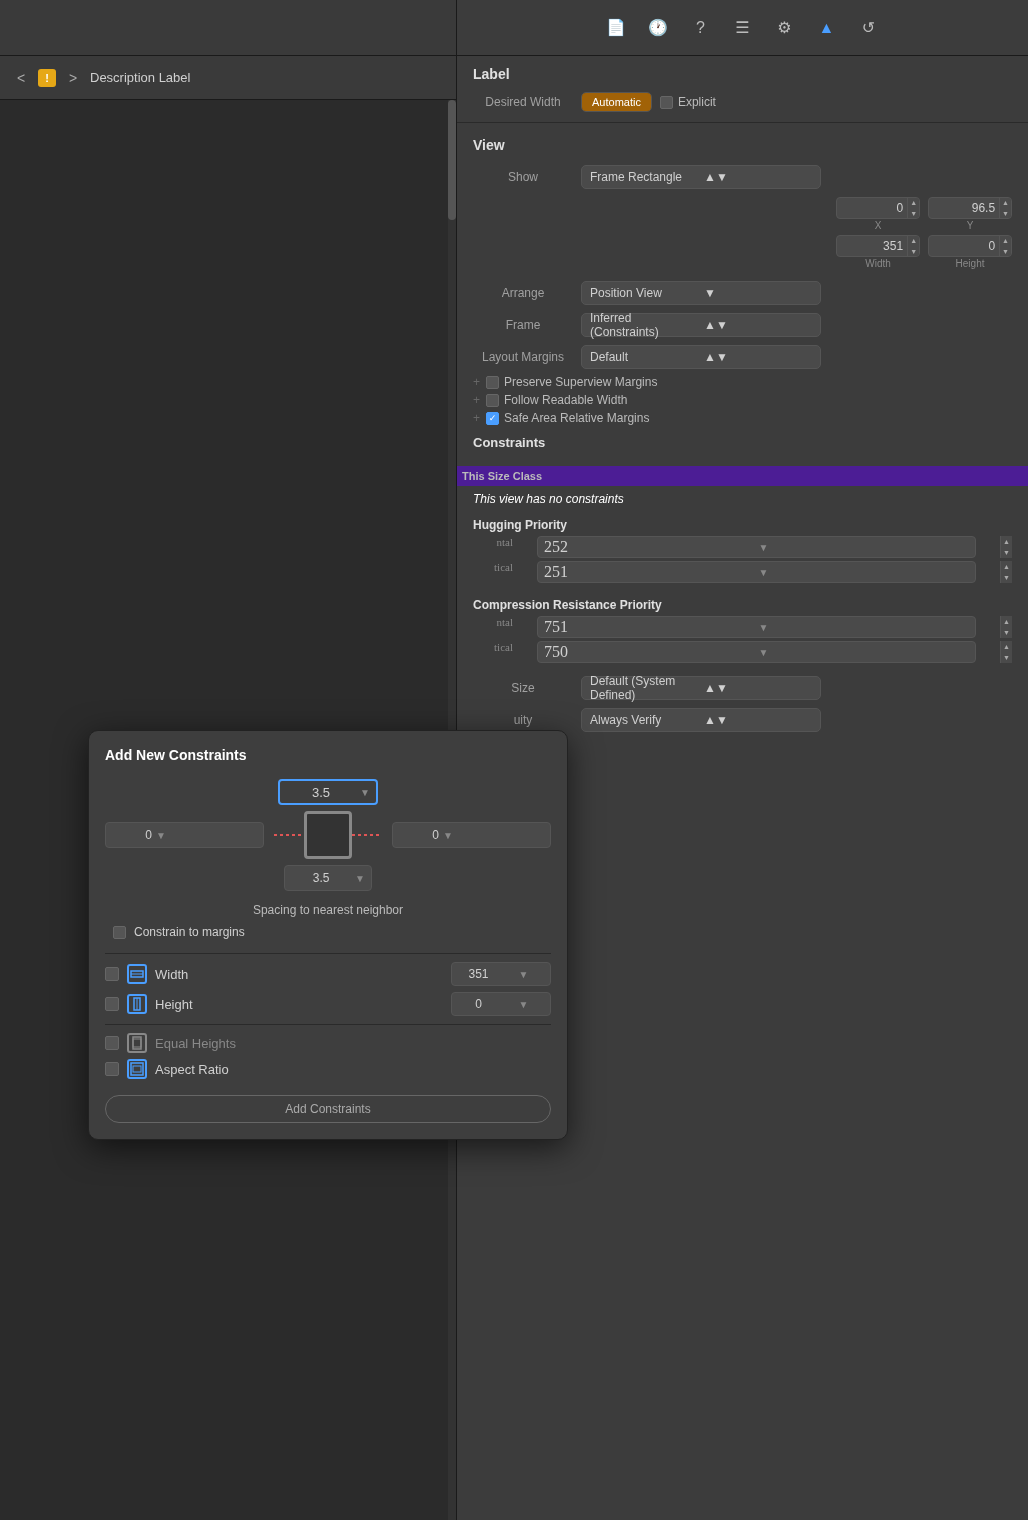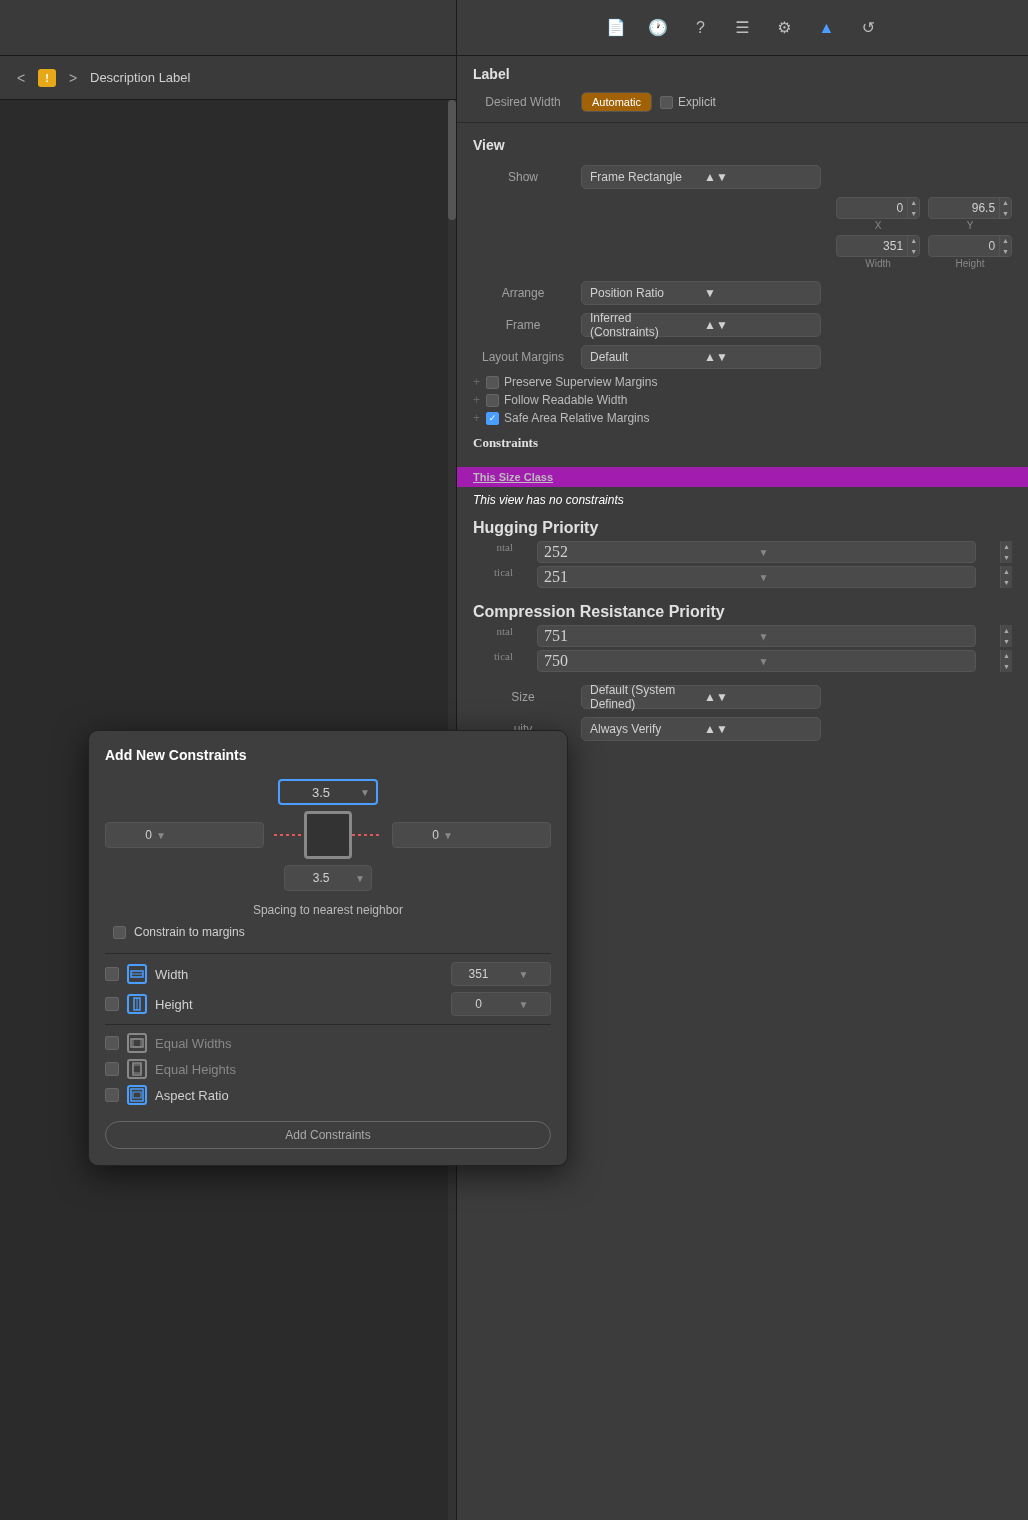--- a/index.html
+++ b/index.html
@@ -267,21 +267,20 @@
 
     
     .constraints-section {
       padding: 8px 16px;
     }
     .constraints-title {
       font-size: 13px;
       font-weight: 600;
       color: #e0e0e0;
       margin-bottom: 8px;
-      font-family: Liberation Serif, serif;
     }
     .constraints-preview {
       background: #333;
       border: 1px solid #444;
       border-radius: 6px;
       height: 110px;
       display: flex;
       align-items: center;
       justify-content: center;
       margin-bottom: 8px;
@@ -291,40 +290,39 @@
       border: 2px dashed #666;
       border-radius: 4px;
       display: flex; align-items: center; justify-content: center;
       color: #888;
       font-size: 28px;
       font-style: italic;
     }
 
     
     .size-class-bar {
-      background: #a21caf;
-      padding: 4px 16px;
+      background: #4c1d95;
+      padding: 4px 5px;
       font-size: 11px;
       color: #bbb;
       font-weight: 600;
-      text-decoration: underline;
     }
     .no-constraints-text {
       padding: 6px 16px;
       font-size: 12px;
       color: #ffffff;
       font-style: italic;
     }
 
     
     .priority-section {
       padding: 6px 16px;
     }
     .priority-title {
-      font-size: 16px;
+      font-size: 12px;
       font-weight: 600;
       color: #e0e0e0;
       margin-bottom: 4px;
     }
     .priority-row {
       display: flex;
       align-items: flex-start;
       gap: 24px;
       margin-bottom: 3px;
       font-family: Liberation Serif, serif;
@@ -727,21 +725,21 @@
           </div>
         </div>
         <div class="coord-label">Height</div>
       </div>
     </div>
   </div>
 
   <div class="property-row">
     <div class="property-label">Arrange</div>
     <div class="dropdown">
-      <span>Position Ratio</span>
+      <span>Position View</span>
       <span class="dropdown-arrow">▼</span>
     </div>
   </div>
 
   <div class="property-row">
     <div class="property-label">Frame</div>
     <div class="dropdown">
       <span>Inferred (Constraints)</span>
       <span class="dropdown-arrow">▲▼</span>
     </div>
@@ -930,30 +928,20 @@
     </div>
     <div class="dim-label">Height</div>
     <div class="dim-value-dropdown">
       <span>0</span>
       <span style="font-size:10px;color:#888;">▼</span>
     </div>
   </div>
 
   <div class="section-sep" style="margin: 8px 0;"></div>
 
-  <div class="equal-row">
-    <div class="dim-checkbox-box"></div>
-    <div class="equal-icon">
-      <svg width="14" height="14" viewBox="0 0 14 14">
-        <rect x="1" y="3" width="12" height="8" fill="none" stroke="#888" stroke-width="1.5"></rect>
-        <rect x="3" y="3" width="8" height="8" fill="none" stroke="#888" stroke-width="1"></rect>
-      </svg>
-    </div>
-    <div class="equal-label">Equal Widths</div>
-  </div>
 
   <div class="equal-row">
     <div class="dim-checkbox-box"></div>
     <div class="equal-icon">
       <svg width="14" height="14" viewBox="0 0 14 14">
         <rect x="3" y="1" width="8" height="12" fill="none" stroke="#888" stroke-width="1.5"></rect>
         <rect x="3" y="3" width="8" height="8" fill="none" stroke="#888" stroke-width="1"></rect>
       </svg>
     </div>
     <div class="equal-label">Equal Heights</div>

